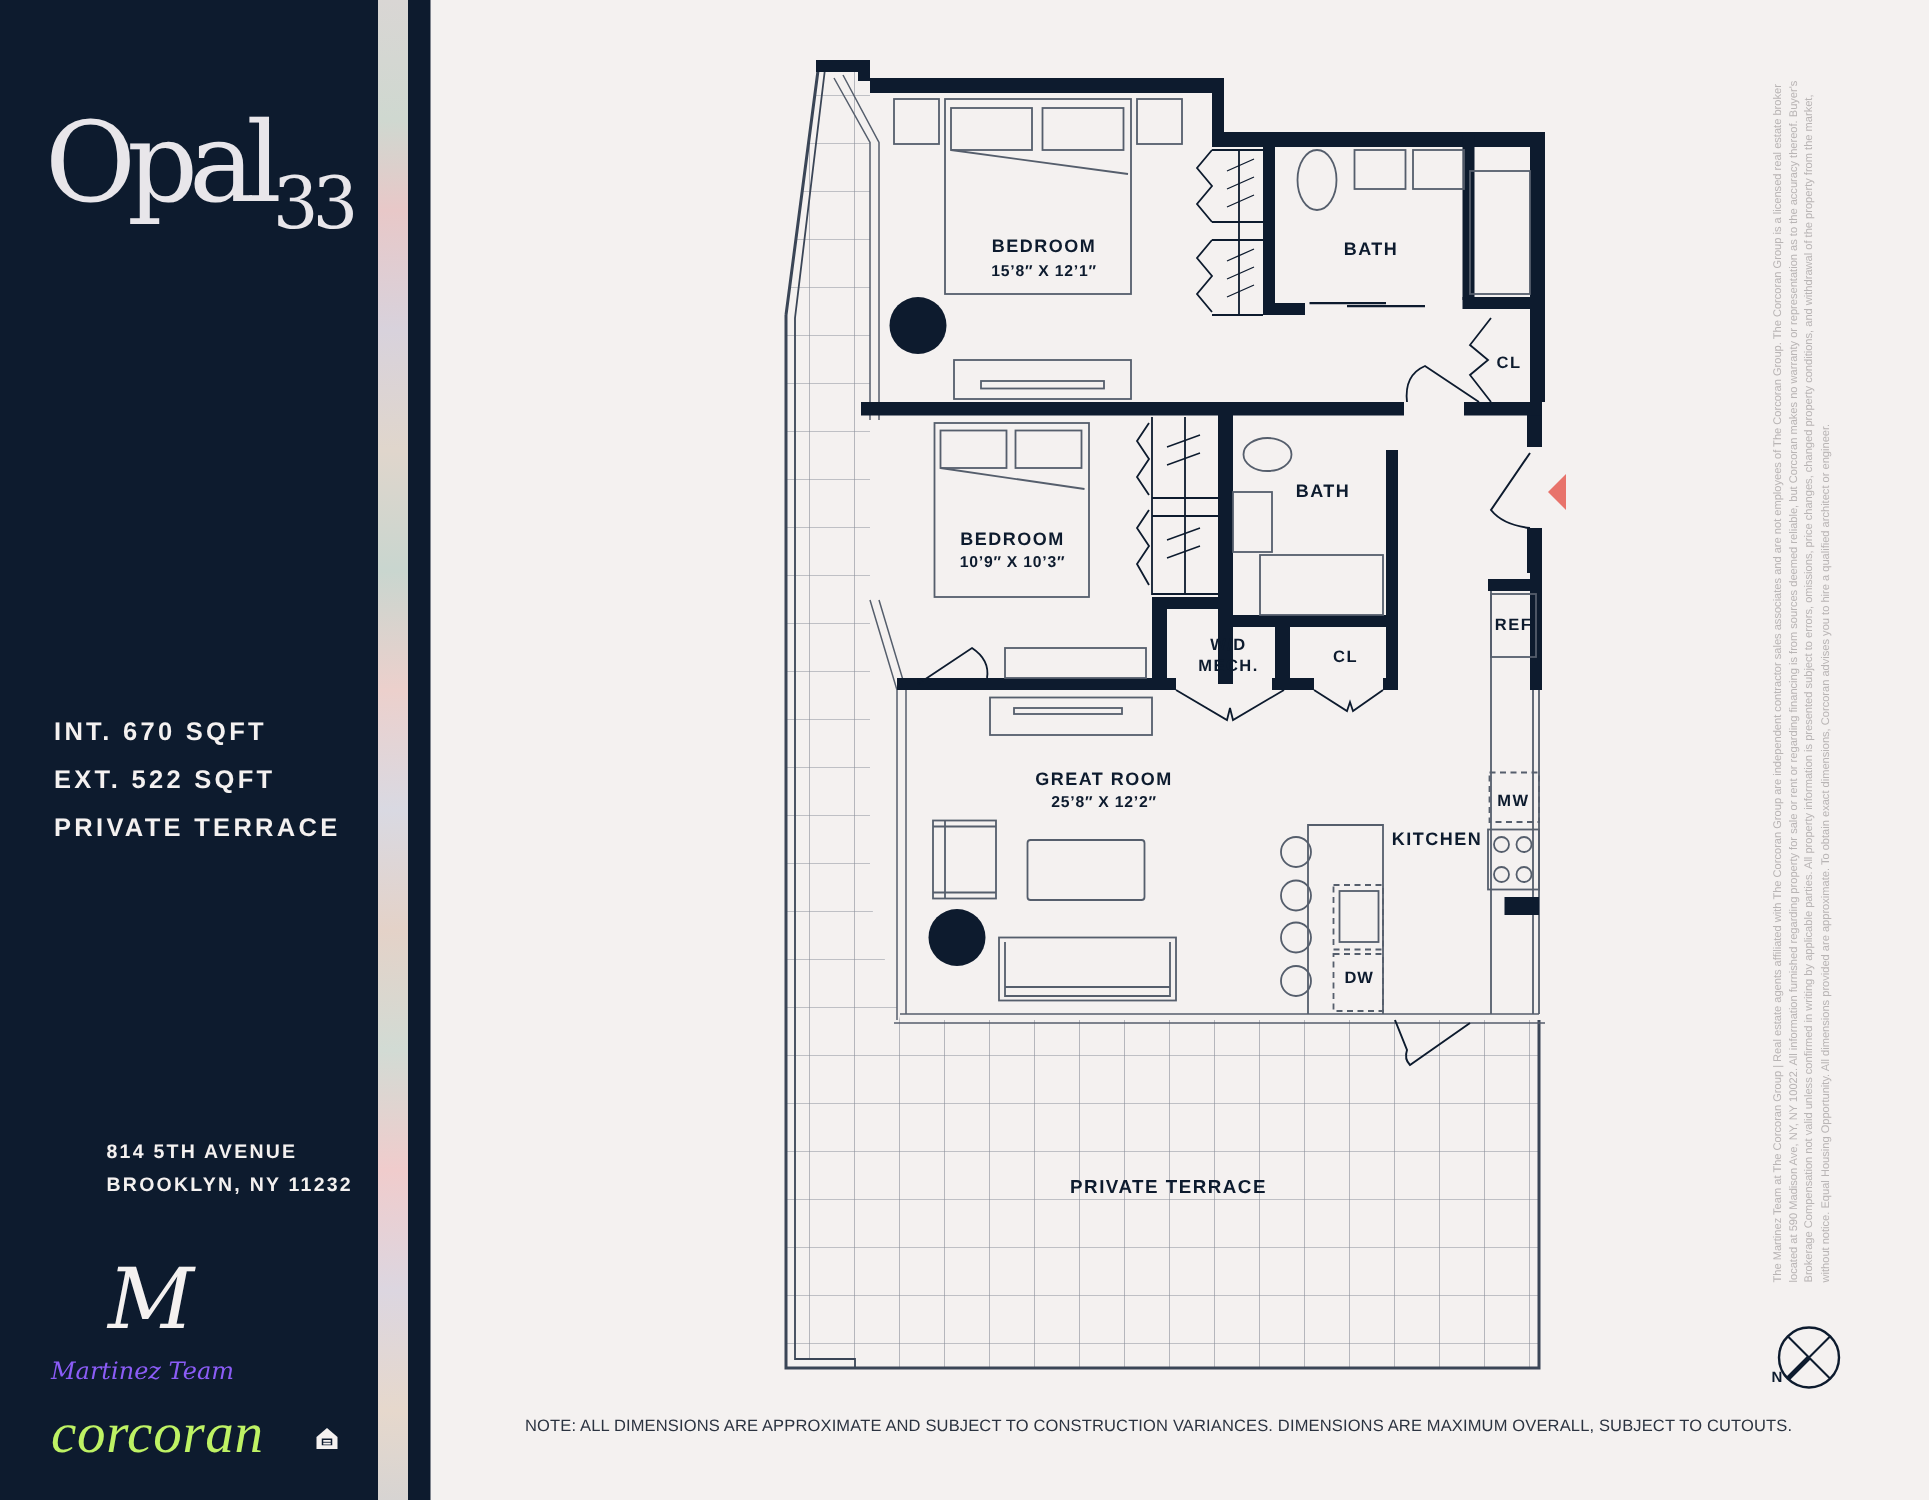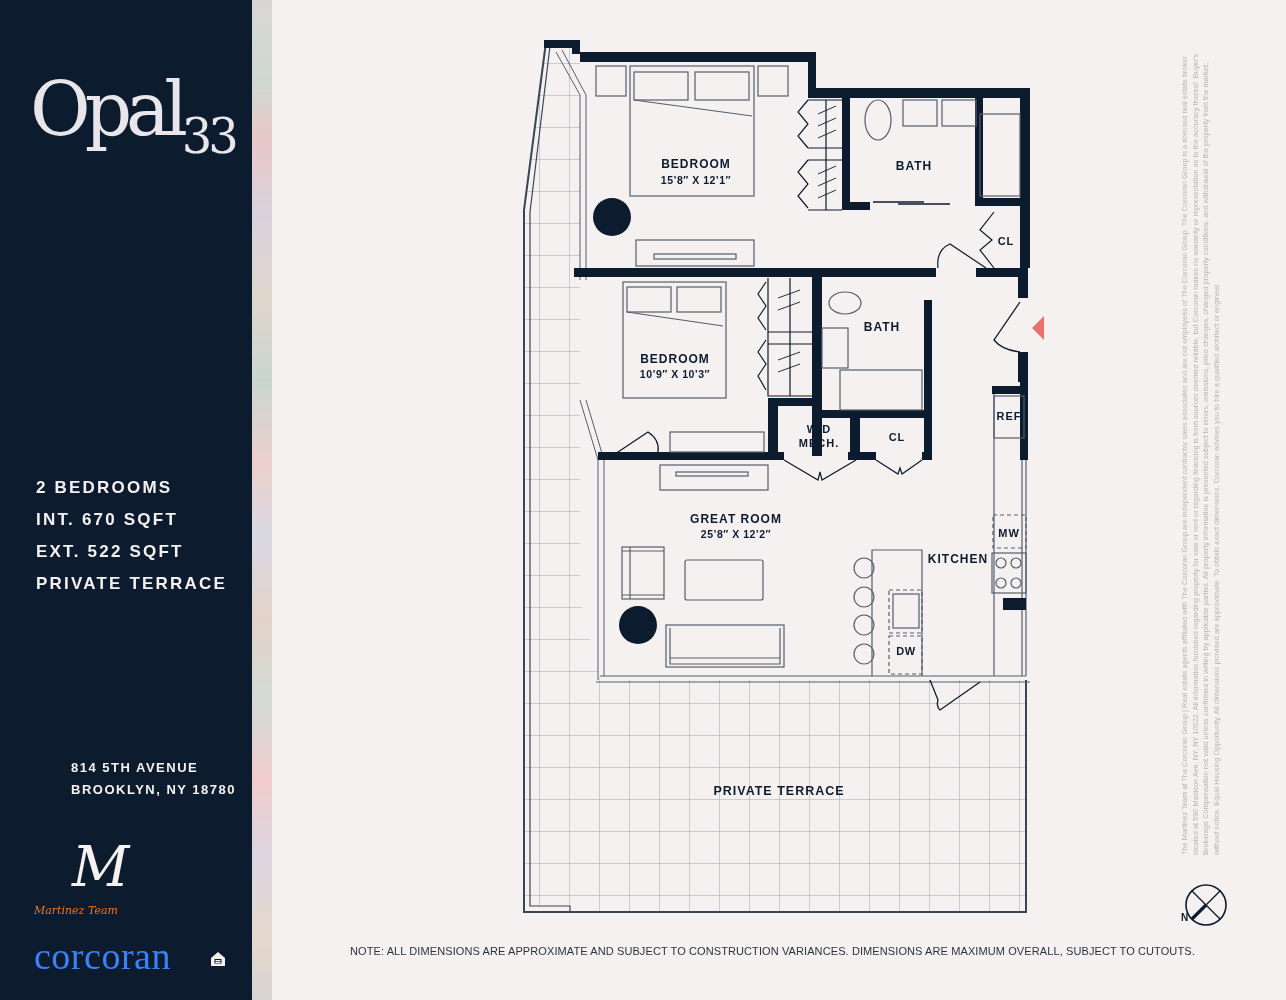--- a/index.html
+++ b/index.html
@@ -1,50 +1,49 @@
 <!DOCTYPE html>
 <html><head>
 <meta charset="utf-8">
 <style>
   html, body { margin:0; padding:0; }
   body { width:1286px; height:1000px; position:relative; overflow:hidden; background:#f4f1f0; font-family:"Liberation Sans", sans-serif; }
-  .sidebar { position:absolute; left:0; top:0; width:252px; height:1000px; background:#0d1b2e; color:#f4f1f0; }
+  .sidebar { position:absolute; left:0; top:0; width:287px; height:1000px; background:#0d1b2e; color:#f4f1f0; }
   .opal-strip { position:absolute; left:252px; top:0; width:20px; height:1000px;
     background: linear-gradient(180deg,#d9d6d4 0%,#cfd8d0 8%,#e8c8c8 14%,#d8d2dc 22%,#e0d6cc 30%,#c9d6cf 38%,#ecd0cc 46%,#d9d9e2 54%,#e4d2c8 62%,#d2dbd4 70%,#f0cccc 78%,#dcd6e0 86%,#e6d8cc 94%,#d7d4d2 100%); }
   .logo { position:absolute; left:30px; top:72px; font-family:"DejaVu Serif", serif; font-weight:200; font-size:74px; letter-spacing:-6px; color:#e8e6ea; line-height:1; }
   .logo .sub { font-size:48px; letter-spacing:-4px; position:relative; top:18px; }
   .unit { position:absolute; left:36px; top:388px; font-family:"Liberation Serif", serif; font-size:70px; color:#f4f1f0; font-weight:normal; letter-spacing:-2px; }
   .specs { position:absolute; left:36px; top:478px; margin:0; padding:0; list-style:none; }
   .specs li { font-size:17px; font-weight:bold; letter-spacing:2.2px; height:32px; color:#f4f1f0; }
   .addr { position:absolute; left:35px; top:757px; font-size:13px; font-weight:bold; letter-spacing:1.5px; line-height:22px;margin-left:36px; }
   .mono-m { position:absolute; left:72px; top:834px; font-family:"DejaVu Serif", serif; font-style:italic; font-size:56px; color:#f4f1f0; }
-  .team { position:absolute; left:34px; top:904px; font-family:"DejaVu Serif", serif; font-style:italic; font-size:11px; color:#f97316; }
-  .brand { position:absolute; left:34px; top:934px; font-family:"Liberation Serif", serif; font-size:38px; color:#3b82f6; letter-spacing:0.5px; }
+  .team { position:absolute; left:34px; top:904px; font-family:"DejaVu Serif", serif; font-style:italic; font-size:16px; color:#8b5cf6; }
+  .brand { position:absolute; left:34px; top:934px; font-family:"Liberation Serif", serif; font-style:italic; font-size:38px; color:#bef264; letter-spacing:0.5px; }
   .eho { position:absolute; left:210px; top:951px; width:16px; height:16px; }
   .plan { position:absolute; left:272px; top:0; width:1014px; height:1000px; }
   .note { position:absolute; left:350px; top:945px; font-size:11px; color:#2b3340; letter-spacing:0.1px; white-space:nowrap; }
   .disclaimer { position:absolute; left:1180px; top:855px; width:810px; transform-origin:0 0; transform:rotate(-90deg);
     font-size:7.4px; line-height:10.5px; color:#b8b4b4; }
   .lbl { font-family:"Liberation Sans", sans-serif; font-weight:bold; fill:#0d1b2e; letter-spacing:1px; }
   .dim { font-family:"Liberation Sans", sans-serif; font-weight:bold; fill:#0d1b2e; letter-spacing:0.5px; }
 </style>
 </head>
 <body>
 
 <div class="sidebar">
   <div class="logo"><span>Opal</span><span class="sub">33</span></div>
   <ul class="specs">
-    <li>2 BEDROOMS</li>
     <li>INT. 670 SQFT</li>
     <li>EXT. 522 SQFT</li>
     <li>PRIVATE TERRACE</li>
   </ul>
   <div class="addr">
     <div>814 5TH AVENUE</div>
-    <div>BROOKLYN, NY 18780</div>
+    <div>BROOKLYN, NY 11232</div>
   </div>
   <div class="mono-m">M</div>
   <div class="team">Martinez Team</div>
   <div class="brand">corcoran</div>
   <svg class="eho" viewBox="0 0 16 16">
     <path d="M8 1 L15 7 L15 15 L1 15 L1 7 Z" fill="#f4f1f0"></path>
     <rect x="4.5" y="8" width="7" height="4.5" fill="#0d1b2e"></rect>
     <rect x="5.5" y="9" width="5" height="1.2" fill="#f4f1f0"></rect>
     <rect x="5.5" y="10.8" width="5" height="1.2" fill="#f4f1f0"></rect>
   </svg>

